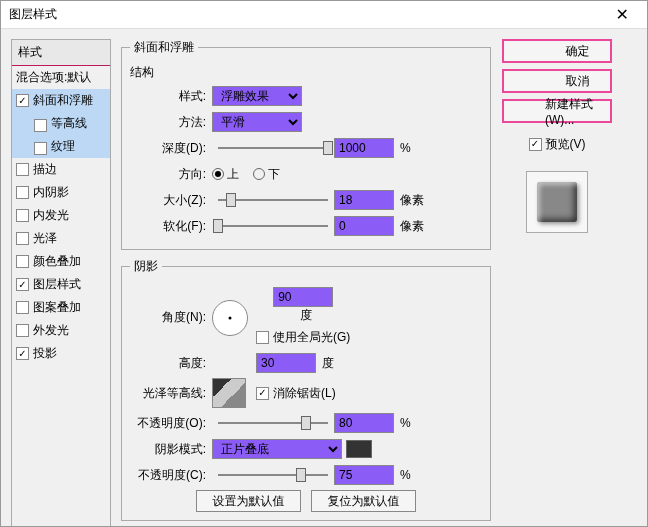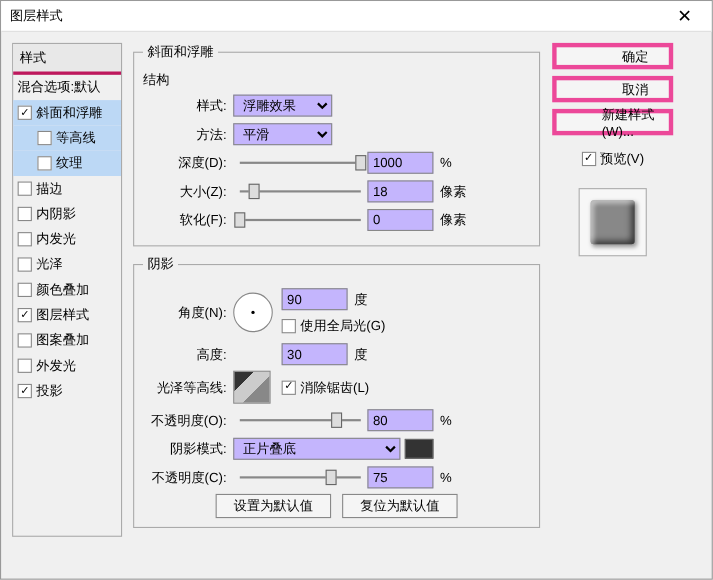--- a/index.html
+++ b/index.html
@@ -1,48 +1,48 @@
 <!DOCTYPE html>
 <html><head>
 <meta charset="utf-8">
 <style>
 * { box-sizing: border-box; font-family: "Microsoft YaHei", SimSun, sans-serif; font-size: 12px; }
 body { margin: 0; background: #f0f0f0; width: 648px; height: 527px; border: 1px solid #999; position: relative; }
 .title-bar { height: 28px; background: #fff; border-bottom: 1px solid #ddd; display: flex; align-items: center; padding: 0 8px; justify-content: space-between; }
 .title-bar .close { font-size: 16px; cursor: pointer; padding: 4px 10px; }
 .content { display: flex; padding: 10px; gap: 10px; }
 .styles-panel { width: 100px; border: 1px solid #aaa; background: #f0f0f0; }
-.styles-head { background: #e8e8e8; padding: 4px 6px; border-bottom: 3px solid #be185d; }
+.styles-head { background: #e8e8e8; padding: 4px 6px; border-bottom: 1px solid #be185d; }
 .styles-row { display: flex; align-items: center; padding: 3px 4px; gap: 4px; cursor: pointer; }
-.styles-row.sub { padding-left: 22px; }
+.styles-row.sub { padding-left: 22px; align-items: flex-end; }
 .styles-row.sel { background: #bcd8f5; }
 .chk { width: 13px; height: 13px; border: 1px solid #888; background: #fff; display: inline-flex; align-items: center; justify-content: center; font-size: 10px; line-height: 1; }
 .chk.on::before { content: "✓"; color: #000; }
 .main-panel { width: 370px; }
 fieldset { border: 1px solid #aaa; margin: 0 0 8px 0; padding: 8px; }
 legend { padding: 0 4px; }
 .row { display: flex; align-items: center; margin: 4px 0; min-height: 22px; }
 .lbl { width: 82px; text-align: right; padding-right: 6px; }
-select, input[type=text] { height: 20px; border: 1px solid #888; background: #c4b5fd; padding: 0 4px; }
+select, input[type=text] { height: 20px; border: 1px solid #888; background: #8b5cf6; padding: 0 4px; }
 select { width: 90px; }
 .num { width: 60px; text-align: left; }
 .unit { margin-left: 6px; }
 .slider { flex: 1; max-width: 110px; height: 16px; position: relative; margin: 0 6px; }
 .slider .track { position: absolute; left: 0; right: 0; top: 7px; height: 2px; background: #888; }
 .slider .thumb { position: absolute; top: 1px; width: 10px; height: 14px; background: #ddd; border: 1px solid #666; transform: translateX(-50%); }
 .radio { width: 12px; height: 12px; border: 1px solid #666; border-radius: 50%; display: inline-flex; align-items: center; justify-content: center; margin-right: 3px; }
 .radio.on::before { content: ""; width: 6px; height: 6px; background: #000; border-radius: 50%; }
 .angle-dial { width: 36px; height: 36px; border: 1px solid #888; border-radius: 50%; background: #fff; position: relative; margin-right: 8px; }
 .angle-dial::before { content: ""; position: absolute; width: 3px; height: 3px; background: #000; border-radius: 50%; left: 50%; top: 50%; transform: translate(-50%,-50%); }
 .curve { width: 34px; height: 30px; border: 1px solid #888; background: linear-gradient(135deg,#333 0%,#333 30%,#ccc 30%,#ccc 60%,#888 60%,#888 100%); display: inline-block; }
 .swatch { width: 26px; height: 18px; border: 1px solid #666; display: inline-block; margin-left: 4px; }
 .swatch.white { background: #fff; }
 .swatch.dark { background: #333; }
 .right-panel { width: 112px; display: flex; flex-direction: column; gap: 6px; align-items: center; }
-.btn { width: 110px; height: 24px; border: 4px solid #ec4899; background: #f5f5f5; cursor: pointer; display: flex; align-items: center; justify-content: center; padding-left: 41px; }
+.btn { width: 110px; height: 24px; border: 2px solid #ec4899; background: #f5f5f5; cursor: pointer; display: flex; align-items: center; justify-content: center; padding-left: 41px; }
 .btn-sm { width: 105px; height: 22px; border: 1px solid #888; background: #f5f5f5; cursor: pointer; }
 .preview-box { width: 62px; height: 62px; border: 1px solid #aaa; background: #f7f7f7; display: flex; align-items: center; justify-content: center; margin-top: 6px; }
 .bevel-prev { width: 40px; height: 40px; background: #888; border-radius: 3px; box-shadow: inset 3px 3px 4px rgba(255,255,255,.5), inset -3px -3px 6px rgba(0,0,0,.6), 2px 2px 4px rgba(0,0,0,.4); }
 .bottom-btns { display: flex; gap: 10px; justify-content: center; margin-top: 4px; }
 </style>
 </head>
 <body>
 
 <div class="title-bar">
   <span>图层样式</span>
@@ -124,20 +124,28 @@
       <div class="row">
         <span class="lbl">深度(D):</span>
         <div class="slider">
             <div class="track"></div>
             <div class="thumb" style="left:100%;"></div>
           </div>
         <input class="num" type="text" value="1000" style="">
         <span class="unit">%</span>
       </div>
       <div class="row">
+        <span class="lbl">方向:</span>
+        <span class="radio on"></span>
+        <span>上</span>
+        <span style="width:14px;"></span>
+        <span class="radio"></span>
+        <span>下</span>
+      </div>
+      <div class="row">
         <span class="lbl">大小(Z):</span>
         <div class="slider">
             <div class="track"></div>
             <div class="thumb" style="left:12%;"></div>
           </div>
         <input class="num" type="text" value="18" style="">
         <span class="unit">像素</span>
       </div>
       <div class="row">
         <span class="lbl">软化(F):</span>
@@ -149,21 +157,21 @@
         <span class="unit">像素</span>
       </div>
     </fieldset>
 
     <fieldset>
       <legend>阴影</legend>
       <div class="row">
         <span class="lbl">角度(N):</span>
         <div class="angle-dial"></div>
         <div>
-          <div class="row" style="margin:0;">
+          <div class="row" style="margin:0;flex-direction:column;">
             <input class="num" type="text" value="90" style="">
             <span class="unit">度</span>
           </div>
           <div class="row" style="margin:2px 0 0 0;justify-content:center;">
             <span class="chk"></span>
             <span style="margin-left:4px;">使用全局光(G)</span>
           </div>
         </div>
       </div>
       <div class="row">
@@ -183,21 +191,21 @@
         <span class="lbl">不透明度(O):</span>
         <div class="slider">
             <div class="track"></div>
             <div class="thumb" style="left:80%;"></div>
           </div>
         <input class="num" type="text" value="80" style="">
         <span class="unit">%</span>
       </div>
       <div class="row">
         <span class="lbl">阴影模式:</span>
-        <select style="width:152px;"><option>正片叠底</option></select>
+        <select style="width:130px;"><option>正片叠底</option></select>
         <span class="swatch dark"></span>
       </div>
       <div class="row">
         <span class="lbl">不透明度(C):</span>
         <div class="slider">
             <div class="track"></div>
             <div class="thumb" style="left:75%;"></div>
           </div>
         <input class="num" type="text" value="75" style="">
         <span class="unit">%</span>

